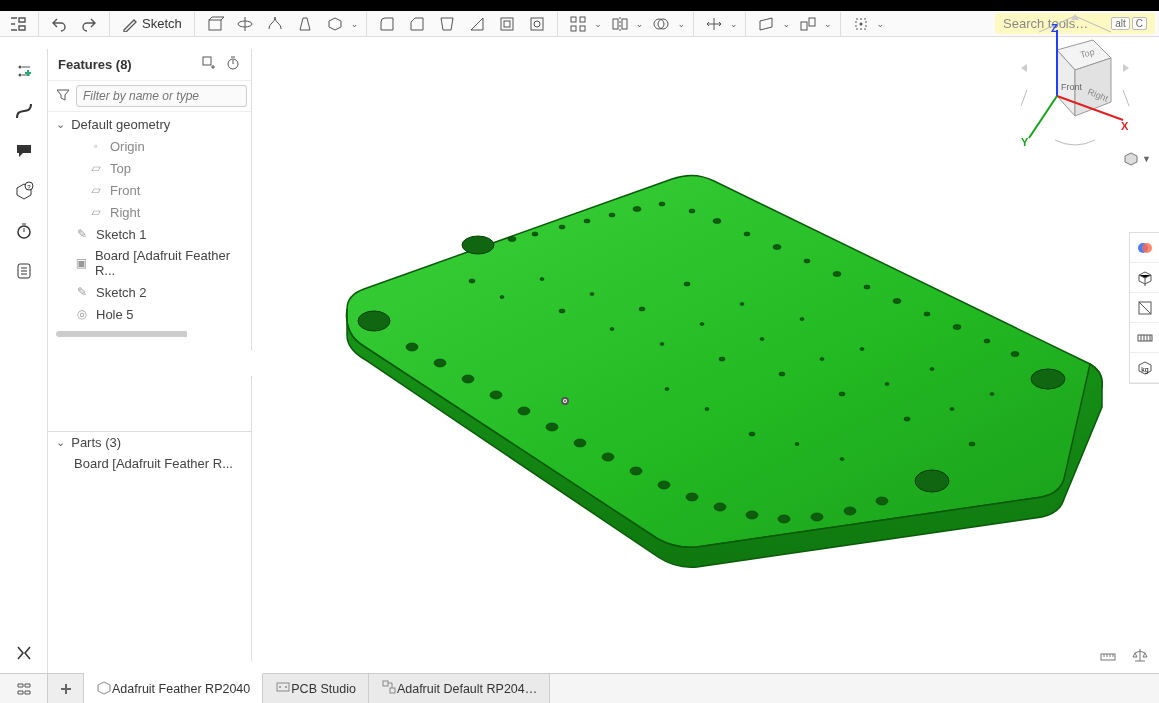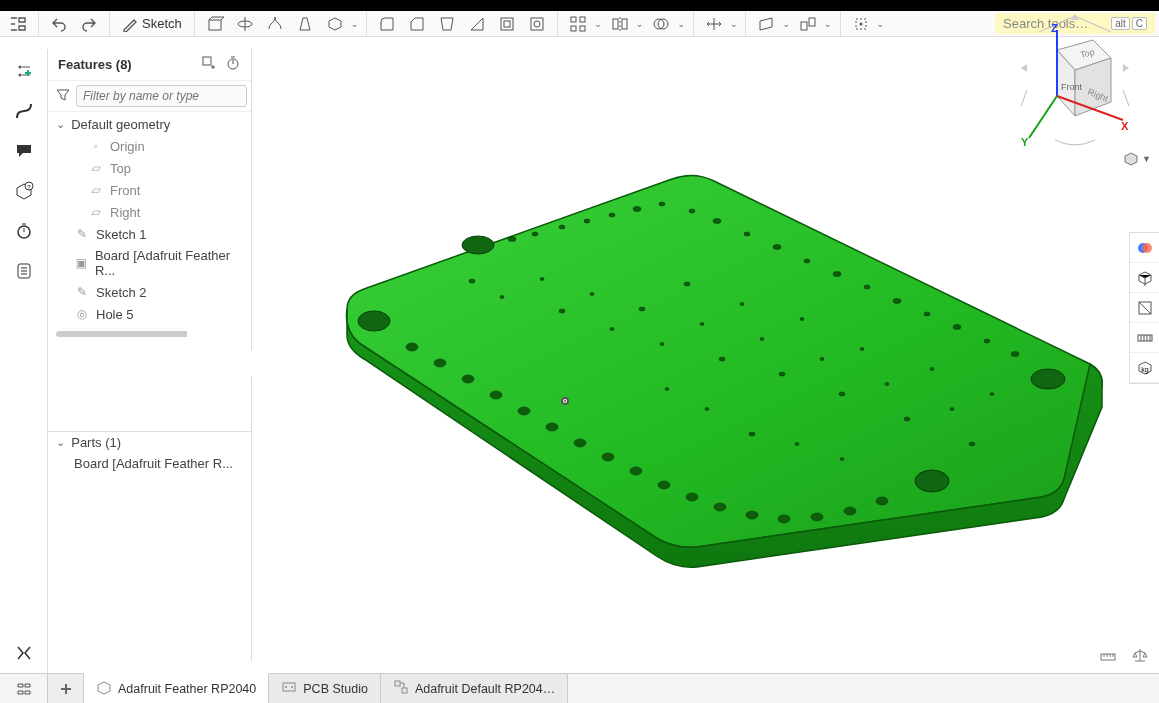--- a/index.html
+++ b/index.html
@@ -48,21 +48,21 @@
 .vc-shade { position:absolute; right:8px; top:150px; display:flex; align-items:center; gap:2px; cursor:pointer; color:#666; font-size:14px;}
 
 
 .right-rail { position:absolute; right:0; top: 232px; width: 30px; display:flex; flex-direction:column; background:#fff; border:1px solid #ddd; border-right:none;}
 .right-rail .r-btn { width:30px; height:30px; display:flex; align-items:center; justify-content:center; cursor:pointer; border-bottom:1px solid #eee; color:#555;}
 
 
 .bottombar { position:absolute; left:0; right:0; bottom:0; height:30px; background:#f5f5f5; border-top:1px solid #ccc; display:flex; align-items:stretch;}
 .bb-left { width:48px; display:flex; align-items:center; justify-content:center; border-right:1px solid #ccc; cursor:pointer;}
 .bb-add { width:36px; display:flex; align-items:center; justify-content:center; border-right:1px solid #ccc; cursor:pointer; background:#eee;}
-.tab { display:flex; align-items:center; gap:6px; padding: 0 12px; border-right:1px solid #ccc; cursor:pointer; background:#eaeaea; font-size:12.5px; max-width:200px; overflow:hidden; white-space:nowrap;}
+.tab { display:flex; align-items:center; padding: 0 12px; border-right:1px solid #ccc; cursor:pointer; background:#eaeaea; font-size:12.5px; max-width:200px; overflow:hidden; white-space:nowrap;}
 .tab.active { background:#fff; border-top:2px solid #fff; margin-top:-1px;}
 .tab .ticon { color:#888;}
 
 .bottom-right-icons { position:absolute; right:10px; bottom: 36px; display:flex; gap:14px; color:#777;}
 .bottom-right-icons span { cursor:pointer;}
 
 .origin-dot { position:absolute; left: 309px; top: 348px; width:8px; height:8px; border:2px solid #555; border-radius:50%; background:#fff;}
 .origin-dot::after { content:""; position:absolute; left:1px; top:1px; width:2px; height:2px; background:#555; border-radius:50%;}
 
 .chev { font-size: 11px; color:#666; }
@@ -337,21 +337,21 @@
       </div>
     <div class="tree-row child">
         <span class="icon">◎</span>
         <span>Hole 5</span>
       </div>
   </div>
   <div class="scroll-hint"></div>
   <div class="parts-sec">
     <div class="tree-row">
       <span class="chev">⌄</span>
-      <span>Parts (1)</span>
+      <span>Parts (3)</span>
     </div>
     <div class="tree-row child">
       <span>Board [Adafruit Feather R...</span>
     </div>
   </div>
   <div class="collapse-tab">☰</div>
 </div>
 
 <div class="canvas">
   <svg viewBox="0 0 907 624">

